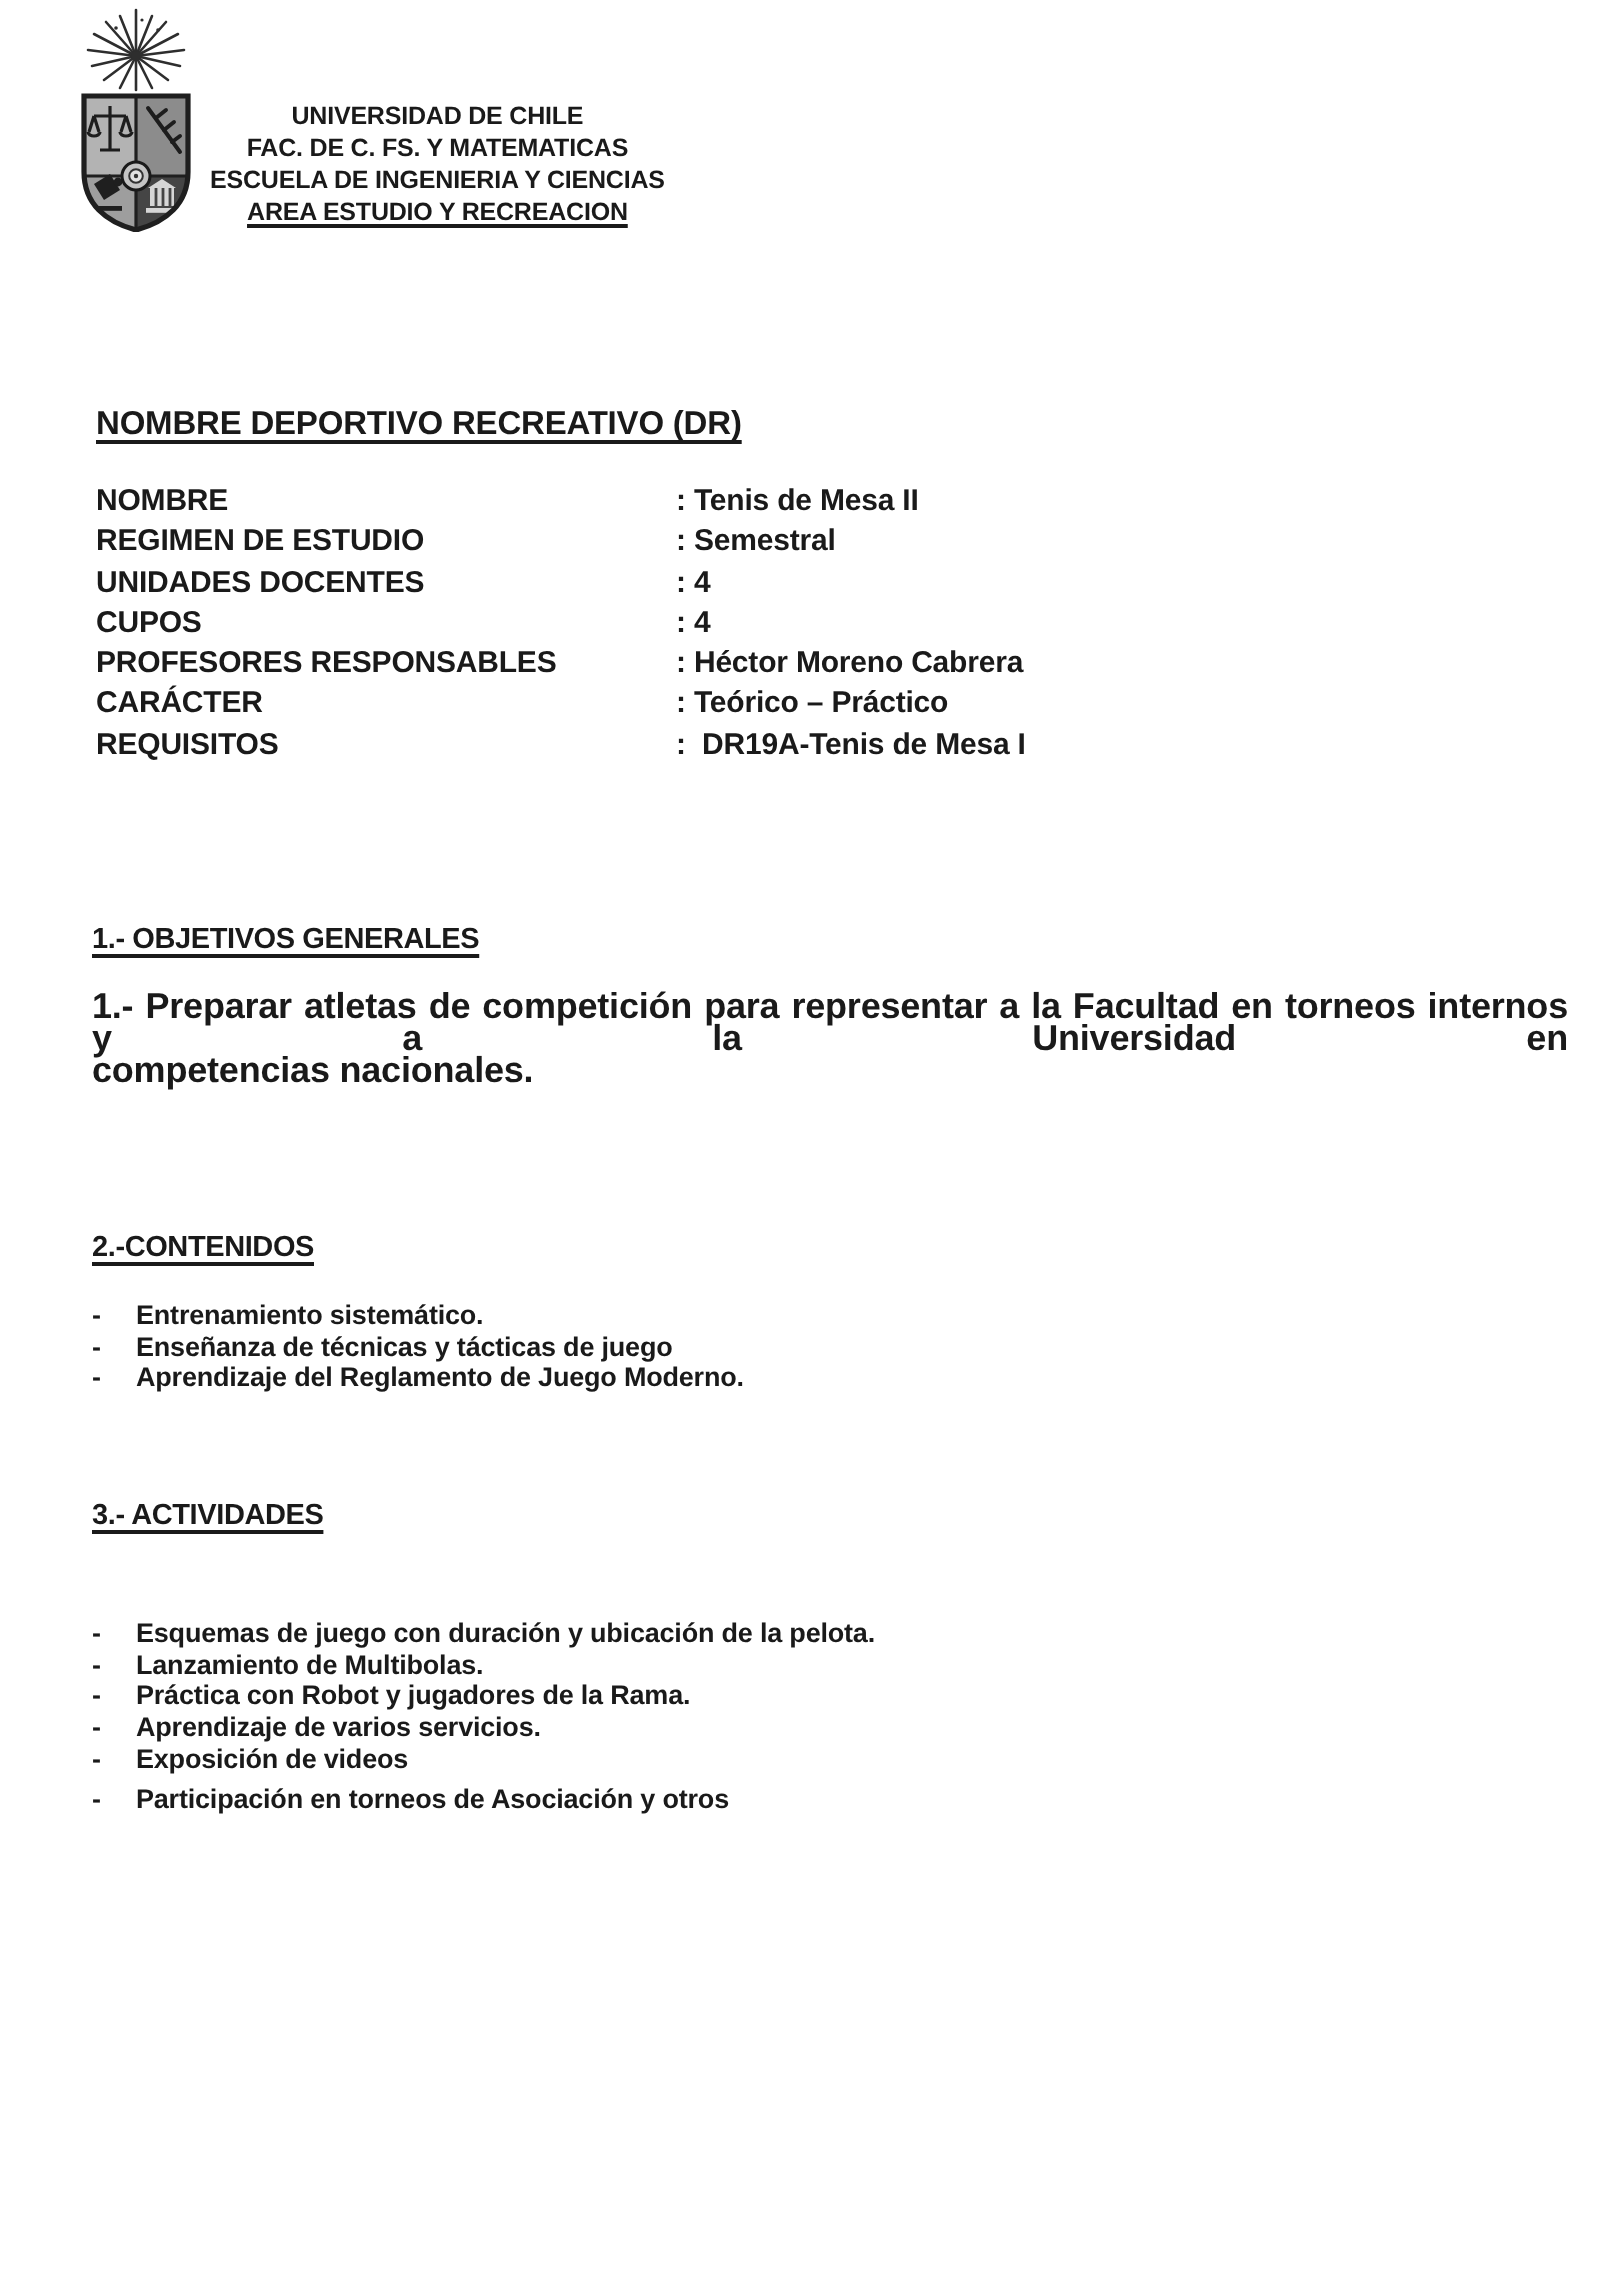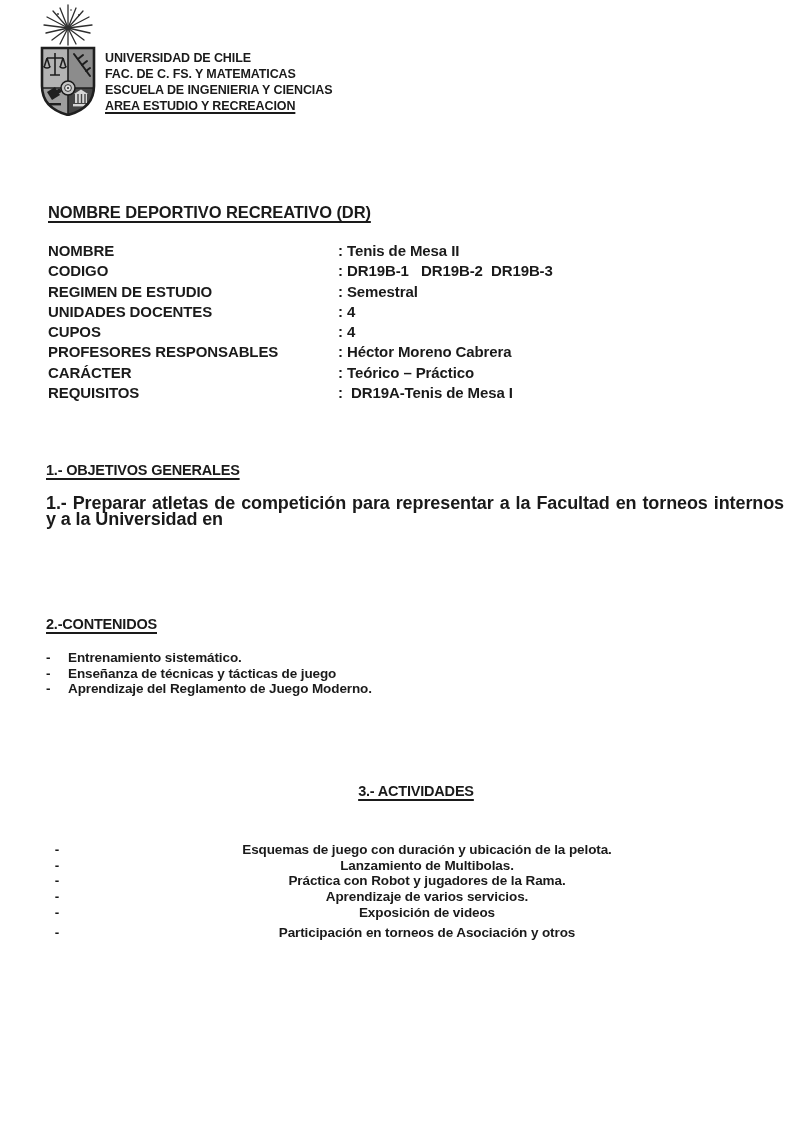--- a/index.html
+++ b/index.html
@@ -11,21 +11,21 @@
     color:#1a1a1a;
     position:relative;
     overflow:hidden;
   }
   .page{position:absolute;inset:0;}
 
   
   .crest{position:absolute;left:38px;top:4px;width:60px;height:112px;}
 
   
-  .org{position:absolute;left:105px;top:50px;}
+  .org{position:absolute;left:105px;top:50px;text-align:center;}
   .org-line{font-size:12.5px;line-height:16px;letter-spacing:-0.1px;white-space:pre;}
   .org-line.u{text-decoration:underline;text-decoration-thickness:2px;text-underline-offset:2px;}
 
   
   .title{
     position:absolute;left:48px;top:202px;margin:0;
     font-size:16.5px;line-height:20px;letter-spacing:-0.1px;
     text-decoration:underline;text-decoration-thickness:2px;text-underline-offset:3px;
     white-space:pre;
   }
@@ -33,21 +33,21 @@
   
   .fields{position:absolute;left:48px;top:241px;width:720px;}
   .frow{position:relative;height:20.3px;font-size:15px;line-height:20.3px;}
   .flabel{position:absolute;left:0;top:0;white-space:pre;letter-spacing:-0.1px;}
   .fvalue{position:absolute;left:290px;top:0;white-space:pre;letter-spacing:-0.1px;}
 
   
   .section{position:absolute;width:740px;}
   .section-0{left:46px;top:461px;}
   .section-1{left:46px;top:615px;}
-  .section-2{left:46px;top:782px;text-align:center;}
+  .section-2{left:46px;top:749px;}
   .sheading{
     display:inline-block;
     font-size:14.5px;line-height:18px;letter-spacing:-0.2px;white-space:pre;
     text-decoration:underline;text-decoration-thickness:2px;text-underline-offset:3px;
   }
   .para{margin-top:17px;width:738px;}
   .para-line{font-size:18px;line-height:15.8px;text-align:justify;letter-spacing:-0.1px;}
   .para-line:not(:last-child){text-align-last:justify;}
   .items{margin-top:17px;}
   .section-2 .items{margin-top:42px;}
@@ -156,24 +156,20 @@
     </div>
 
   <h1 class="title">NOMBRE DEPORTIVO RECREATIVO (DR)</h1>
 
   <div class="fields">
       <div class="frow">
         <span class="flabel">NOMBRE</span>
         <span class="fvalue">: Tenis de Mesa II</span>
       </div>
       <div class="frow">
-        <span class="flabel">CODIGO</span>
-        <span class="fvalue">: DR19B-1   DR19B-2  DR19B-3</span>
-      </div>
-      <div class="frow">
         <span class="flabel">REGIMEN DE ESTUDIO</span>
         <span class="fvalue">: Semestral</span>
       </div>
       <div class="frow">
         <span class="flabel">UNIDADES DOCENTES</span>
         <span class="fvalue">: 4</span>
       </div>
       <div class="frow">
         <span class="flabel">CUPOS</span>
         <span class="fvalue">: 4</span>
@@ -188,20 +184,21 @@
       </div>
       <div class="frow">
         <span class="flabel">REQUISITOS</span>
         <span class="fvalue">:  DR19A-Tenis de Mesa I</span>
       </div>
     </div>
 
   <div id="sections">
       <section class="section section-0"><div class="sheading">1.- OBJETIVOS GENERALES</div><div class="para">
           <div class="para-line">1.- Preparar atletas de competición para representar a la Facultad en torneos internos y a la Universidad en</div>
+          <div class="para-line">competencias nacionales.</div>
         </div></section>
       <section class="section section-1"><div class="sheading">2.-CONTENIDOS</div><div class="items">
           <div class="item">
             <span class="dash">-</span>
             <span class="itext">Entrenamiento sistemático.</span>
           </div>
           <div class="item">
             <span class="dash">-</span>
             <span class="itext">Enseñanza de técnicas y tácticas de juego</span>
           </div>

